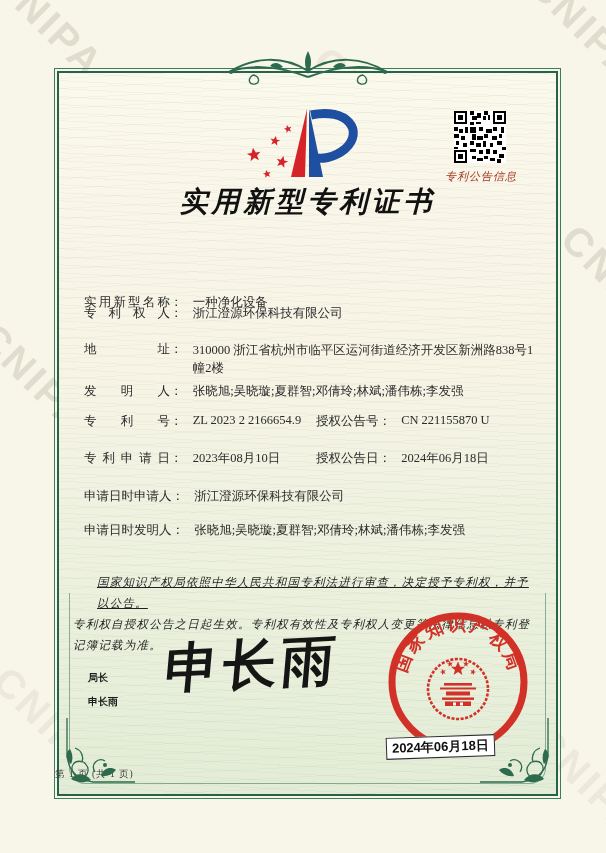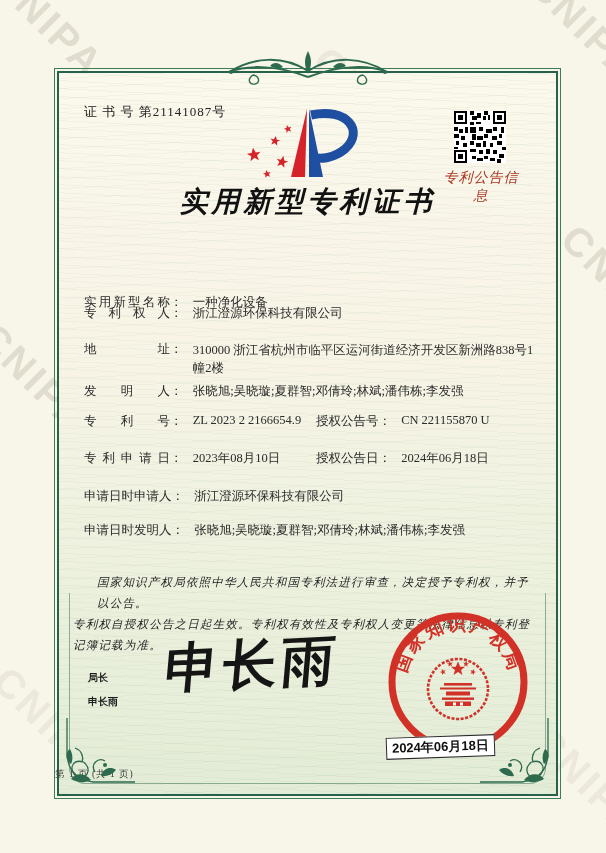--- a/index.html
+++ b/index.html
@@ -39,40 +39,40 @@
   .ornament-top{position:absolute;left:50%;top:-22px;transform:translateX(-50%);z-index:3;}
   .corner{position:absolute;bottom:2px;z-index:3;}
   .corner.left{left:2px;}
   .corner.right{right:2px;transform:scaleX(-1);}
   
   .cert-no{position:absolute;left:29px;top:34px;font-size:13px;letter-spacing:1px;color:#222;}
   .logo{position:absolute;left:186px;top:38px;}
   .qr{position:absolute;left:399px;top:42px;}
   .qr-caption{
     position:absolute;left:388px;top:100px;width:76px;text-align:center;
-    font-size:14px;color:#a8341f;letter-spacing:1px;font-style:italic;
+    font-size:11px;color:#a8341f;letter-spacing:1px;font-style:italic;
   }
   .title{
     position:absolute;left:0;top:114px;width:100%;text-align:center;
     font-size:28px;font-weight:bold;letter-spacing:4px;color:#111;font-style:italic;
   }
   
   .row{position:absolute;left:29px;font-size:12.5px;color:#2b2b2b;}
   .flabel{display:inline-block;width:86px;text-align:justify;text-align-last:justify;vertical-align:top;}
   .flabel.auto{width:auto;text-align:center;text-align-last:auto;}
   .colon{vertical-align:top;}
   .fvalue{display:inline-block;margin-left:7px;vertical-align:top;}
   .fvalue.wrap{width:345px;line-height:18px;}
   .subcol{position:absolute;left:232px;top:0;white-space:nowrap;}
   
   .statement{
     position:absolute;left:18px;top:503px;width:468px;
     font-size:11.5px;font-style:italic;letter-spacing:1.2px;line-height:21px;color:#1f1f1f;
   }
-  .statement .l1{padding-left:24px;}
+  .statement .l1{padding-left:24px;text-decoration:underline;}
   
   .sig-block{
     position:absolute;left:33px;top:597px;
     font-family:"Liberation Sans","DejaVu Sans",sans-serif;
     font-size:10px;font-weight:bold;color:#1c1c1c;line-height:24px;
   }
   .sig-script{
     position:absolute;left:110px;top:560px;font-size:54px;color:#151515;
     transform:rotate(-3deg) skewX(-8deg);letter-spacing:4px;white-space:nowrap;
     font-weight:600;
@@ -147,21 +147,20 @@
       <path d="M18 30 c6 2 9 8 7 14"></path>
     </g>
     <g fill="#2e6b4e">
       <path d="M34 62 c-6 -8 -16 -7 -20 -1 c7 4 15 4 20 1z"></path>
       <path d="M44 58 c2 -8 10 -10 15 -6 c-4 5 -10 7 -15 6z"></path>
       <path d="M14 46 c-6 -4 -6 -12 -1 -15 c3 5 3 11 1 15z"></path>
       <circle cx="48" cy="47" r="2"></circle>
     </g>
   </svg>
 
-  <div class="cert-no">证 书 号 第21141087号</div>
 
   <svg class="logo" width="130" height="72" viewBox="0 0 130 72">
     <defs>
       <path id="star" d="M0,-10 L2.94,-3.09 L9.51,-3.09 L4.05,1.18 L5.88,8.09 L0,4 L-5.88,8.09 L-4.05,1.18 L-9.51,-3.09 L-2.94,-3.09 Z"></path>
     </defs>
     <path d="M70 8 C106 0 124 24 104 42 C93 51 80 53 70 50" fill="none" stroke="#1f4fa0" stroke-width="9"></path>
     <polygon points="66,2 50,70 64,70" fill="#d6232a"></polygon>
     <polygon points="68,2 82,70 68,70" fill="#1f4fa0"></polygon>
     <g fill="#d6232a">
       <use href="#star" transform="translate(47,22) scale(0.42) rotate(-15)"></use>

